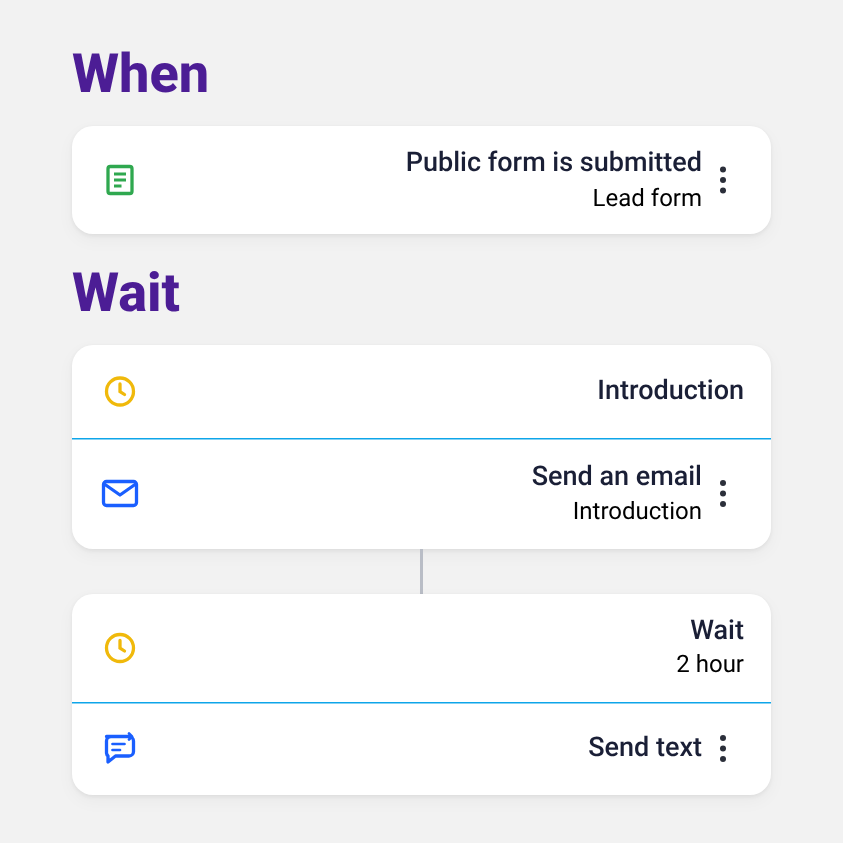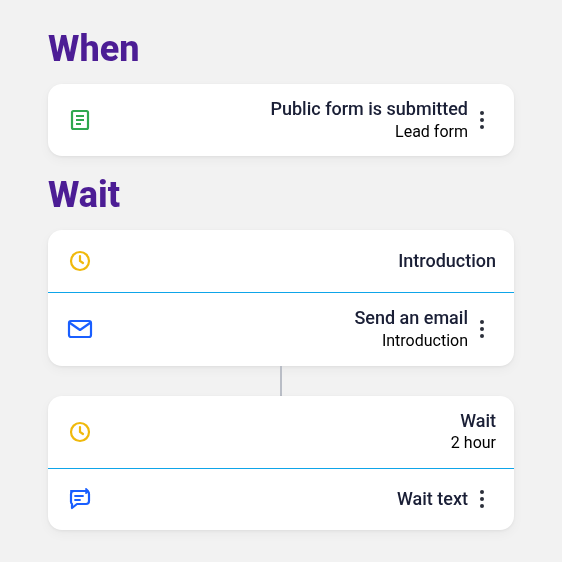--- a/index.html
+++ b/index.html
@@ -169,21 +169,21 @@
   <div class="card-row">
     <div class="icon-wrap">
       <svg width="26" height="24" viewBox="0 0 26 24" fill="none">
         <path d="M4 4h15a3 3 0 0 1 3 3v7a3 3 0 0 1-3 3H10l-5 4v-4a3 3 0 0 1-1-2V7a3 3 0 0 1 3-3z" stroke="#1a5fff" stroke-width="2.2" stroke-linejoin="round"></path>
         <path d="M19 2l2 2-2 2" stroke="#1a5fff" stroke-width="1.8" stroke-linecap="round" stroke-linejoin="round"></path>
         <line x1="8" y1="9" x2="16" y2="9" stroke="#1a5fff" stroke-width="1.8" stroke-linecap="round"></line>
         <line x1="8" y1="13" x2="13" y2="13" stroke="#1a5fff" stroke-width="1.8" stroke-linecap="round"></line>
       </svg>
     </div>
     <div class="text-wrap">
-      <div class="title-line">Wait text</div>
+      <div class="title-line">Send text</div>
     </div>
     <div class="menu-btn">
       <div class="dots">
           <span></span>
           <span></span>
           <span></span>
         </div>
     </div>
   </div>
 </div>

